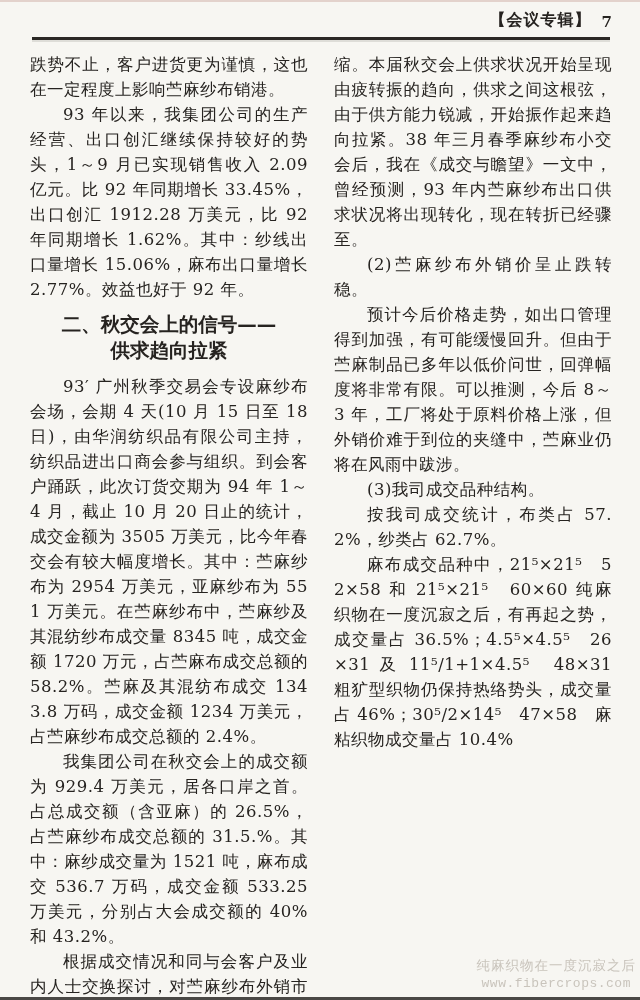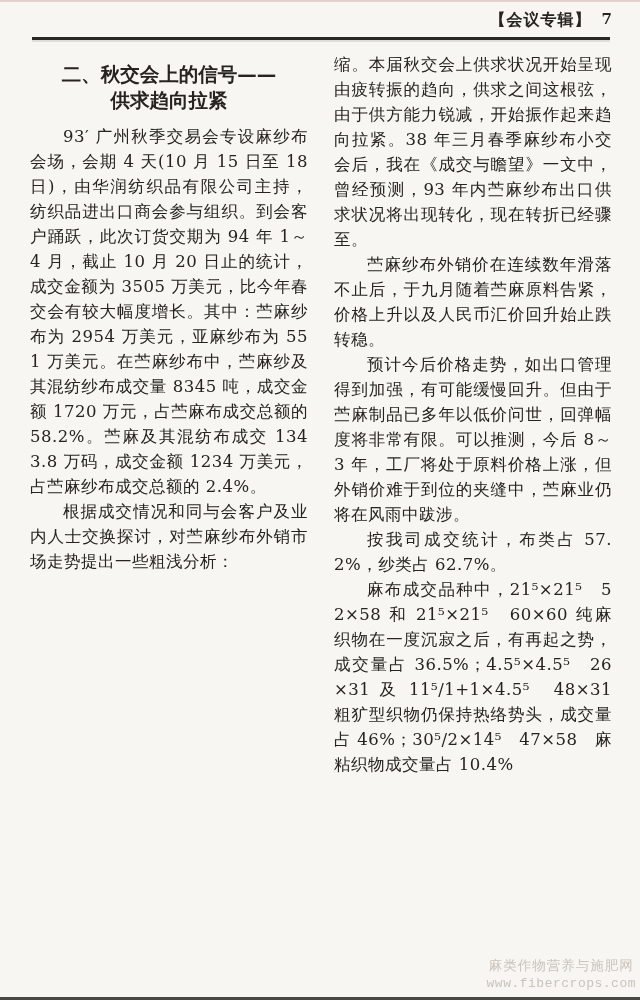--- a/index.html
+++ b/index.html
@@ -12,21 +12,21 @@
     position: relative;
     width: 640px; height: 1000px;
     background: #f7f6f2;
     color: #262320;
     border-top: 2px solid #e3d2cc;
     box-sizing: border-box;
   }
   .header {
     display: flex;
     justify-content: flex-end;
-    align-items: flex-start;
+    align-items: flex-end;
     padding: 8px 28px 4px 30px;
   }
   .header .badge {
     font-weight: bold;
     font-size: 16px;
     letter-spacing: 1px;
   }
   .header .pageno {
     font-weight: bold;
     font-size: 15px;
@@ -93,37 +93,41 @@
 
   <div class="header">
     <span class="badge">【会议专辑】</span>
     <span class="pageno">7</span>
   </div>
   <div class="header-rule"></div>
 
   <div class="columns">
 
     <div class="col">
+      <p class="cont">跌势不止，客户进货更为谨慎，这也在一定程度上影响苎麻纱布销港。</p>
+      <p>93 年以来，我集团公司的生产经营、出口创汇继续保持较好的势头，1～9 月已实现销售收入 2.09 亿元。比 92 年同期增长 33.45%，出口创汇 1912.28 万美元，比 92 年同期增长 1.62%。其中：纱线出口量增长 15.06%，麻布出口量增长 2.77%。效益也好于 92 年。</p>
       <h2 class="sec-heading">二、秋交会上的信号—— 供求趋向拉紧</h2>
       <p>93′ 广州秋季交易会专设麻纱布会场，会期 4 天(10 月 15 日至 18 日)，由华润纺织品有限公司主持，纺织品进出口商会参与组织。到会客户踊跃，此次订货交期为 94 年 1～4 月，截止 10 月 20 日止的统计，成交金额为 3505 万美元，比今年春交会有较大幅度增长。其中：苎麻纱布为 2954 万美元，亚麻纱布为 551 万美元。在苎麻纱布中，苎麻纱及其混纺纱布成交量 8345 吨，成交金额 1720 万元，占苎麻布成交总额的 58.2%。苎麻及其混纺布成交 1343.8 万码，成交金额 1234 万美元，占苎麻纱布成交总额的 2.4%。</p>
+      <p>我集团公司在秋交会上的成交额为 929.4 万美元，居各口岸之首。占总成交额（含亚麻）的 26.5%，占苎麻纱布成交总额的 31.5.%。其中：麻纱成交量为 1521 吨，麻布成交 536.7 万码，成交金额 533.25 万美元，分别占大会成交额的 40%和 43.2%。</p>
       <p>根据成交情况和同与会客户及业内人士交换探讨，对苎麻纱布外销市场走势提出一些粗浅分析：</p>
 
     </div>
 
     <div class="col">
       <p class="cont">缩。本届秋交会上供求状况开始呈现由疲转振的趋向，供求之间这根弦，由于供方能力锐减，开始振作起来趋向拉紧。38 年三月春季麻纱布小交会后，我在《成交与瞻望》一文中，曾经预测，93 年内苎麻纱布出口供求状况将出现转化，现在转折已经骤至。</p>
-      <p>苎麻纱布外销价在连续数年滑落不止后，于九月随着苎麻原料告紧，价格上升以及人民币汇价回升始止跌转稳。</p>
+      <p>(2)苎麻纱布外销价呈止跌转稳。</p>
       <p>预计今后价格走势，如出口管理得到加强，有可能缓慢回升。但由于苎麻制品已多年以低价问世，回弹幅度将非常有限。可以推测，今后 8～3 年，工厂将处于原料价格上涨，但外销价难于到位的夹缝中，苎麻业仍将在风雨中跋涉。</p>
+      <p>(3)我司成交品种结构。</p>
       <p>按我司成交统计，布类占 57.2%，纱类占 62.7%。</p>
       <p>麻布成交品种中，21⁵×21⁵　52×58 和 21⁵×21⁵　60×60 纯麻织物在一度沉寂之后，有再起之势，成交量占 36.5%；4.5⁵×4.5⁵　26×31 及 11⁵/1+1×4.5⁵　48×31 粗犷型织物仍保持热络势头，成交量占 46%；30⁵/2×14⁵　47×58　麻粘织物成交量占 10.4%</p>
 
     </div>
 
   </div>
 
   <div class="watermark">
-    <div>麻类作物营养与施肥网</div>
+    <div>纯麻织物在一度沉寂之后</div>
     <div class="url">www.fibercrops.com</div>
   </div>
 
   <div class="scan-edge-bottom"></div>
 
 </div>
 
 </body></html>

